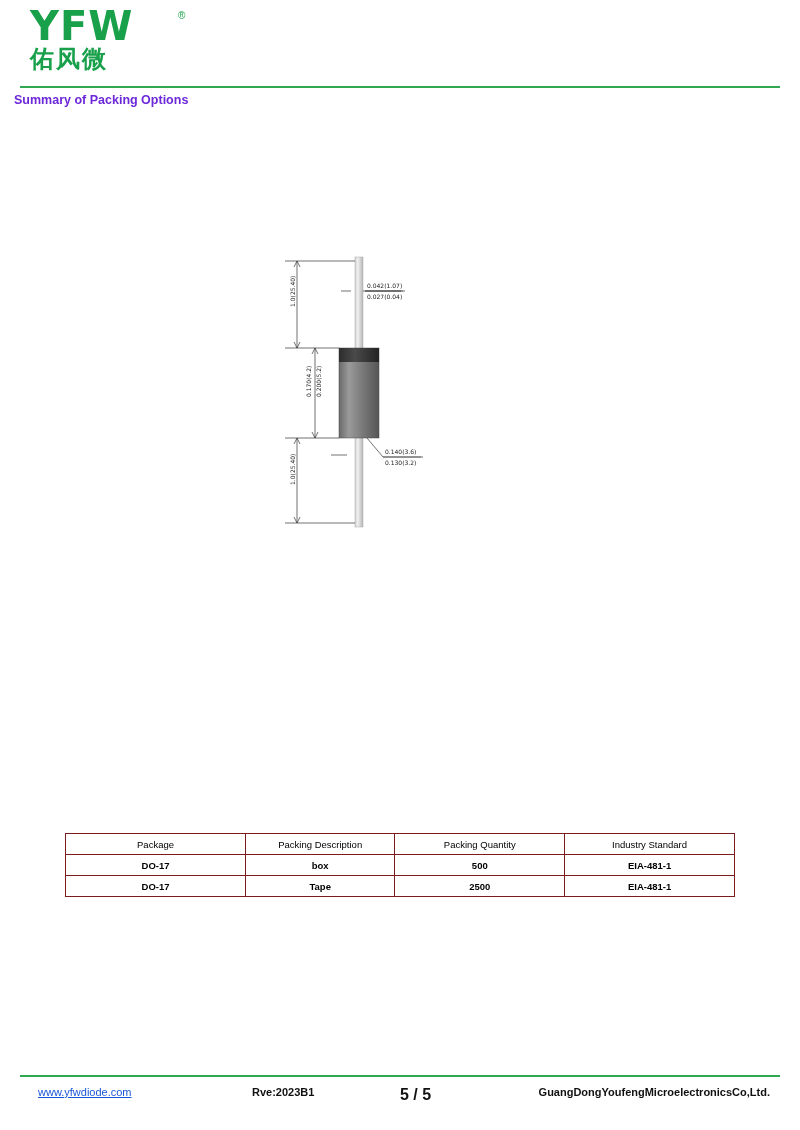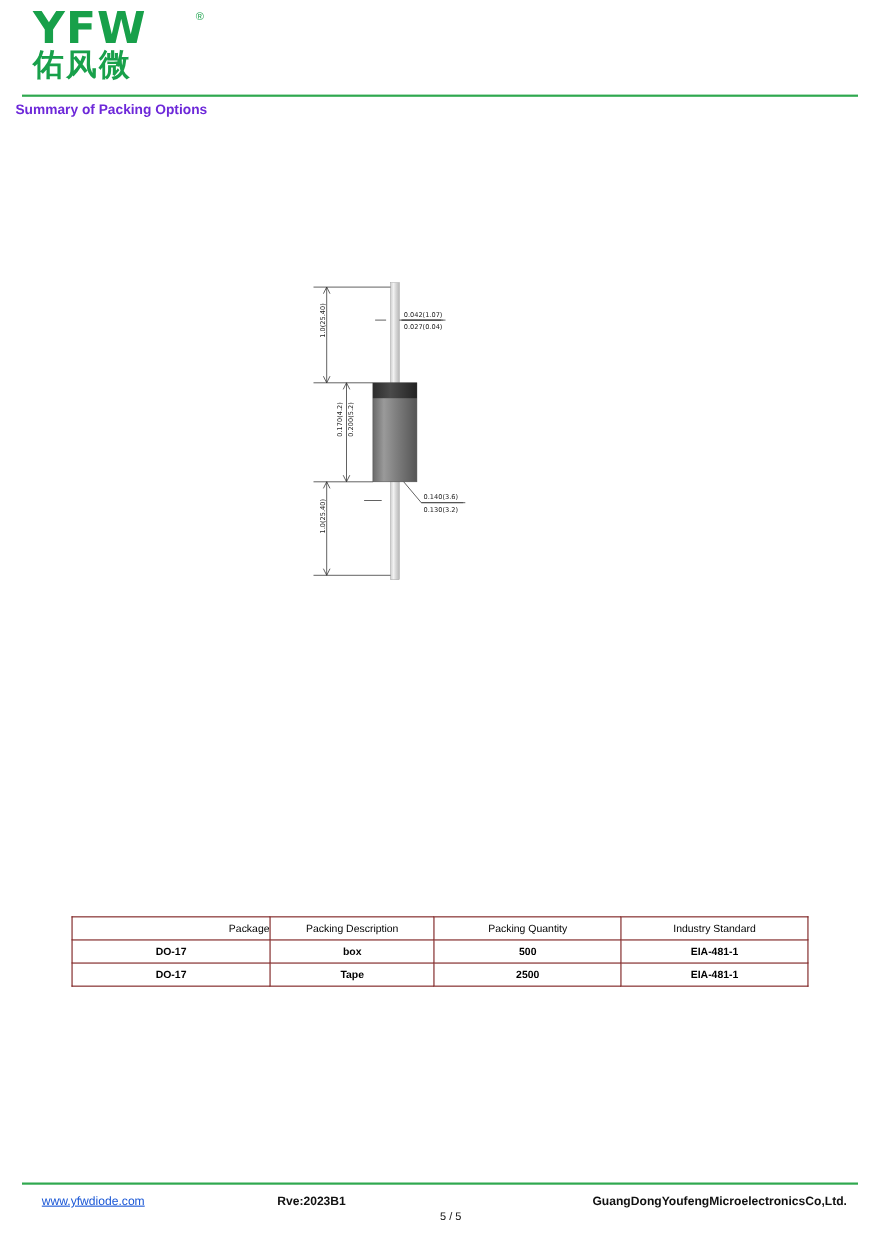--- a/index.html
+++ b/index.html
@@ -55,21 +55,21 @@
     font-size: 10px;
     color: #18a04a;
     font-family: "Liberation Sans", sans-serif;
   }
   .logo-cn {
     position: absolute;
     left: 0;
     top: 38px;
     font-family: "DejaVu Sans", sans-serif;
     font-weight: bold;
-    font-size: 28px;
+    font-size: 24px;
     letter-spacing: 2px;
     color: #18a04a;
     line-height: 30px;
   }
   .title-line {
     position: absolute;
     right: 8px;
     top: 58px;
     font-size: 15.5px;
     font-weight: bold;
@@ -119,21 +119,21 @@
     border: 1px solid #7b1d1d;
     text-align: center;
     height: 20px;
     font-weight: bold;
     color: #000;
     padding: 0;
   }
   .pack-table th {
     font-weight: normal;
   }
-  .pack-table .col-a { width: 175px; text-align: right; }
+  .pack-table .col-a { width: 175px; }
   .pack-table .col-b { width: 145px; }
   .pack-table .col-c { width: 165px; }
   .pack-table .col-d { width: 165px; }
 
   
   .footer-rule {
     position: absolute;
     left: 20px;
     top: 1075px;
     width: 760px;
@@ -163,23 +163,22 @@
     top: 4px;
     color: #111;
     font-weight: bold;
     font-size: 11px;
   }
   .f-page {
     position: absolute;
     left: 400px;
     top: 4px;
     color: #111;
-    font-weight: normal;
-    font-size: 10px;
-    margin-top: 15px;
+    font-weight: bold;
+    font-size: 16px;
   }
   .f-company {
     position: absolute;
     right: 30px;
     top: 4px;
     color: #111;
     font-weight: bold;
     font-size: 11px;
     margin-left: 46px;
   }

